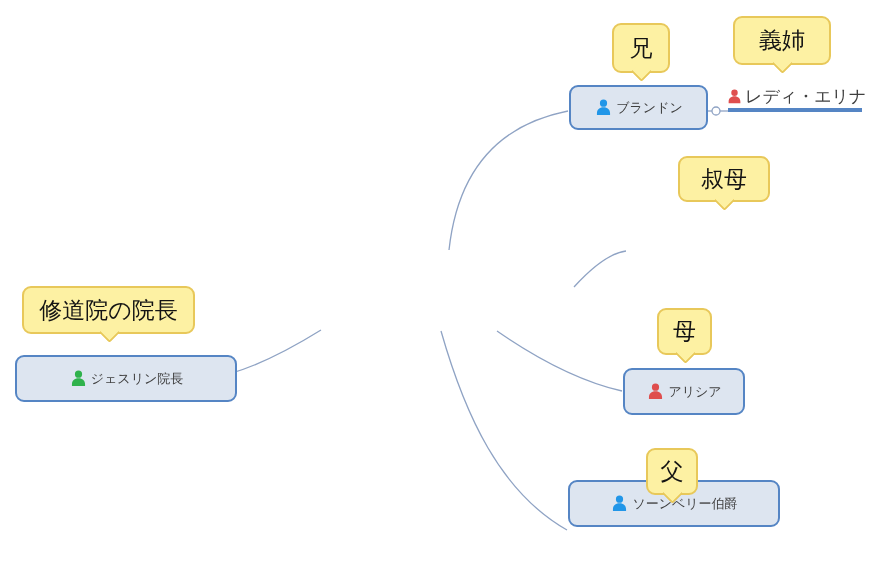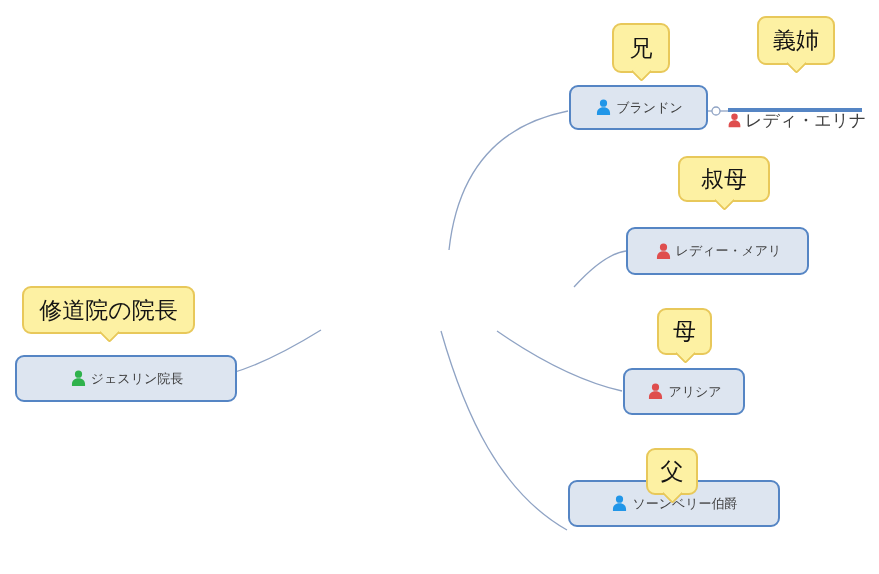--- a/index.html
+++ b/index.html
@@ -22,21 +22,21 @@
     background:#d9e4f1;border:4px solid #3f76b8;border-radius:15px;
     box-shadow:0 1px 2px rgba(70,110,170,.35);
   }
   .center-label{
     font-size:28px;font-weight:bold;color:#2d567f;letter-spacing:.5px;white-space:nowrap;
   }
   .nlabel{font-size:13px;color:#3f3f3f;white-space:nowrap;}
   .picon{width:19px;height:19px;flex:0 0 auto;}
 
   .line-node{
-    position:absolute;z-index:2;display:flex;align-items:center;justify-content:space-between;gap:2px;margin-top:24px;
+    position:absolute;z-index:2;display:flex;align-items:center;justify-content:space-between;gap:2px;
   }
   .line-node .nlabel{font-size:17px;color:#3f3f3f;}
   .line-node .picon{width:17px;height:17px;}
 
   .callout{
     position:absolute;z-index:3;box-sizing:border-box;
     display:flex;align-items:center;justify-content:center;
     background:#fdf1a3;border:2px solid #e8c85a;border-radius:9px;
     font-size:23px;color:#141414;white-space:nowrap;
   }
@@ -72,26 +72,20 @@
     <span class="nlabel">ブランドン</span>
   </div>
 
   <div class="line-node" style="left:726px;top:84px;width:140px;height:24px">
     <svg class="picon" viewBox="0 0 20 20">
       <path d="M10 1.7a3.8 3.8 0 1 0 0 7.6a3.8 3.8 0 1 0 0-7.6M10 9.8c-4.3 0-6.9 2.7-6.9 6.3V18h13.8v-1.9c0-3.6-2.6-6.3-6.9-6.3" fill="#df4e4e"></path>
     </svg>
     <span class="nlabel">レディ・エリナ</span>
   </div>
 
-  <div class="node" style="left:626px;top:227px;width:183px;height:48px">
-    <svg class="picon" viewBox="0 0 20 20">
-      <path d="M10 1.7a3.8 3.8 0 1 0 0 7.6a3.8 3.8 0 1 0 0-7.6M10 9.8c-4.3 0-6.9 2.7-6.9 6.3V18h13.8v-1.9c0-3.6-2.6-6.3-6.9-6.3" fill="#df4e4e"></path>
-    </svg>
-    <span class="nlabel">レディー・メアリ</span>
-  </div>
 
   <div class="node" style="left:623px;top:368px;width:122px;height:47px">
     <svg class="picon" viewBox="0 0 20 20">
       <path d="M10 1.7a3.8 3.8 0 1 0 0 7.6a3.8 3.8 0 1 0 0-7.6M10 9.8c-4.3 0-6.9 2.7-6.9 6.3V18h13.8v-1.9c0-3.6-2.6-6.3-6.9-6.3" fill="#df4e4e"></path>
     </svg>
     <span class="nlabel">アリシア</span>
   </div>
 
   <div class="node" style="left:568px;top:480px;width:212px;height:47px">
     <svg class="picon" viewBox="0 0 20 20">
@@ -105,21 +99,21 @@
       <path d="M10 1.7a3.8 3.8 0 1 0 0 7.6a3.8 3.8 0 1 0 0-7.6M10 9.8c-4.3 0-6.9 2.7-6.9 6.3V18h13.8v-1.9c0-3.6-2.6-6.3-6.9-6.3" fill="#2fb24c"></path>
     </svg>
     <span class="nlabel">ジェスリン院長</span>
   </div>
 
   <div class="callout" style="left:612px;top:23px;width:58px;height:50px">
     <span>兄</span>
     <i class="tail"></i>
   </div>
 
-  <div class="callout" style="left:757px;top:16px;width:78px;height:49px">
+  <div class="callout" style="left:733px;top:16px;width:98px;height:49px">
     <span>義姉</span>
     <i class="tail"></i>
   </div>
 
   <div class="callout" style="left:678px;top:156px;width:92px;height:46px">
     <span>叔母</span>
     <i class="tail"></i>
   </div>
 
   <div class="callout" style="left:657px;top:308px;width:55px;height:47px">

